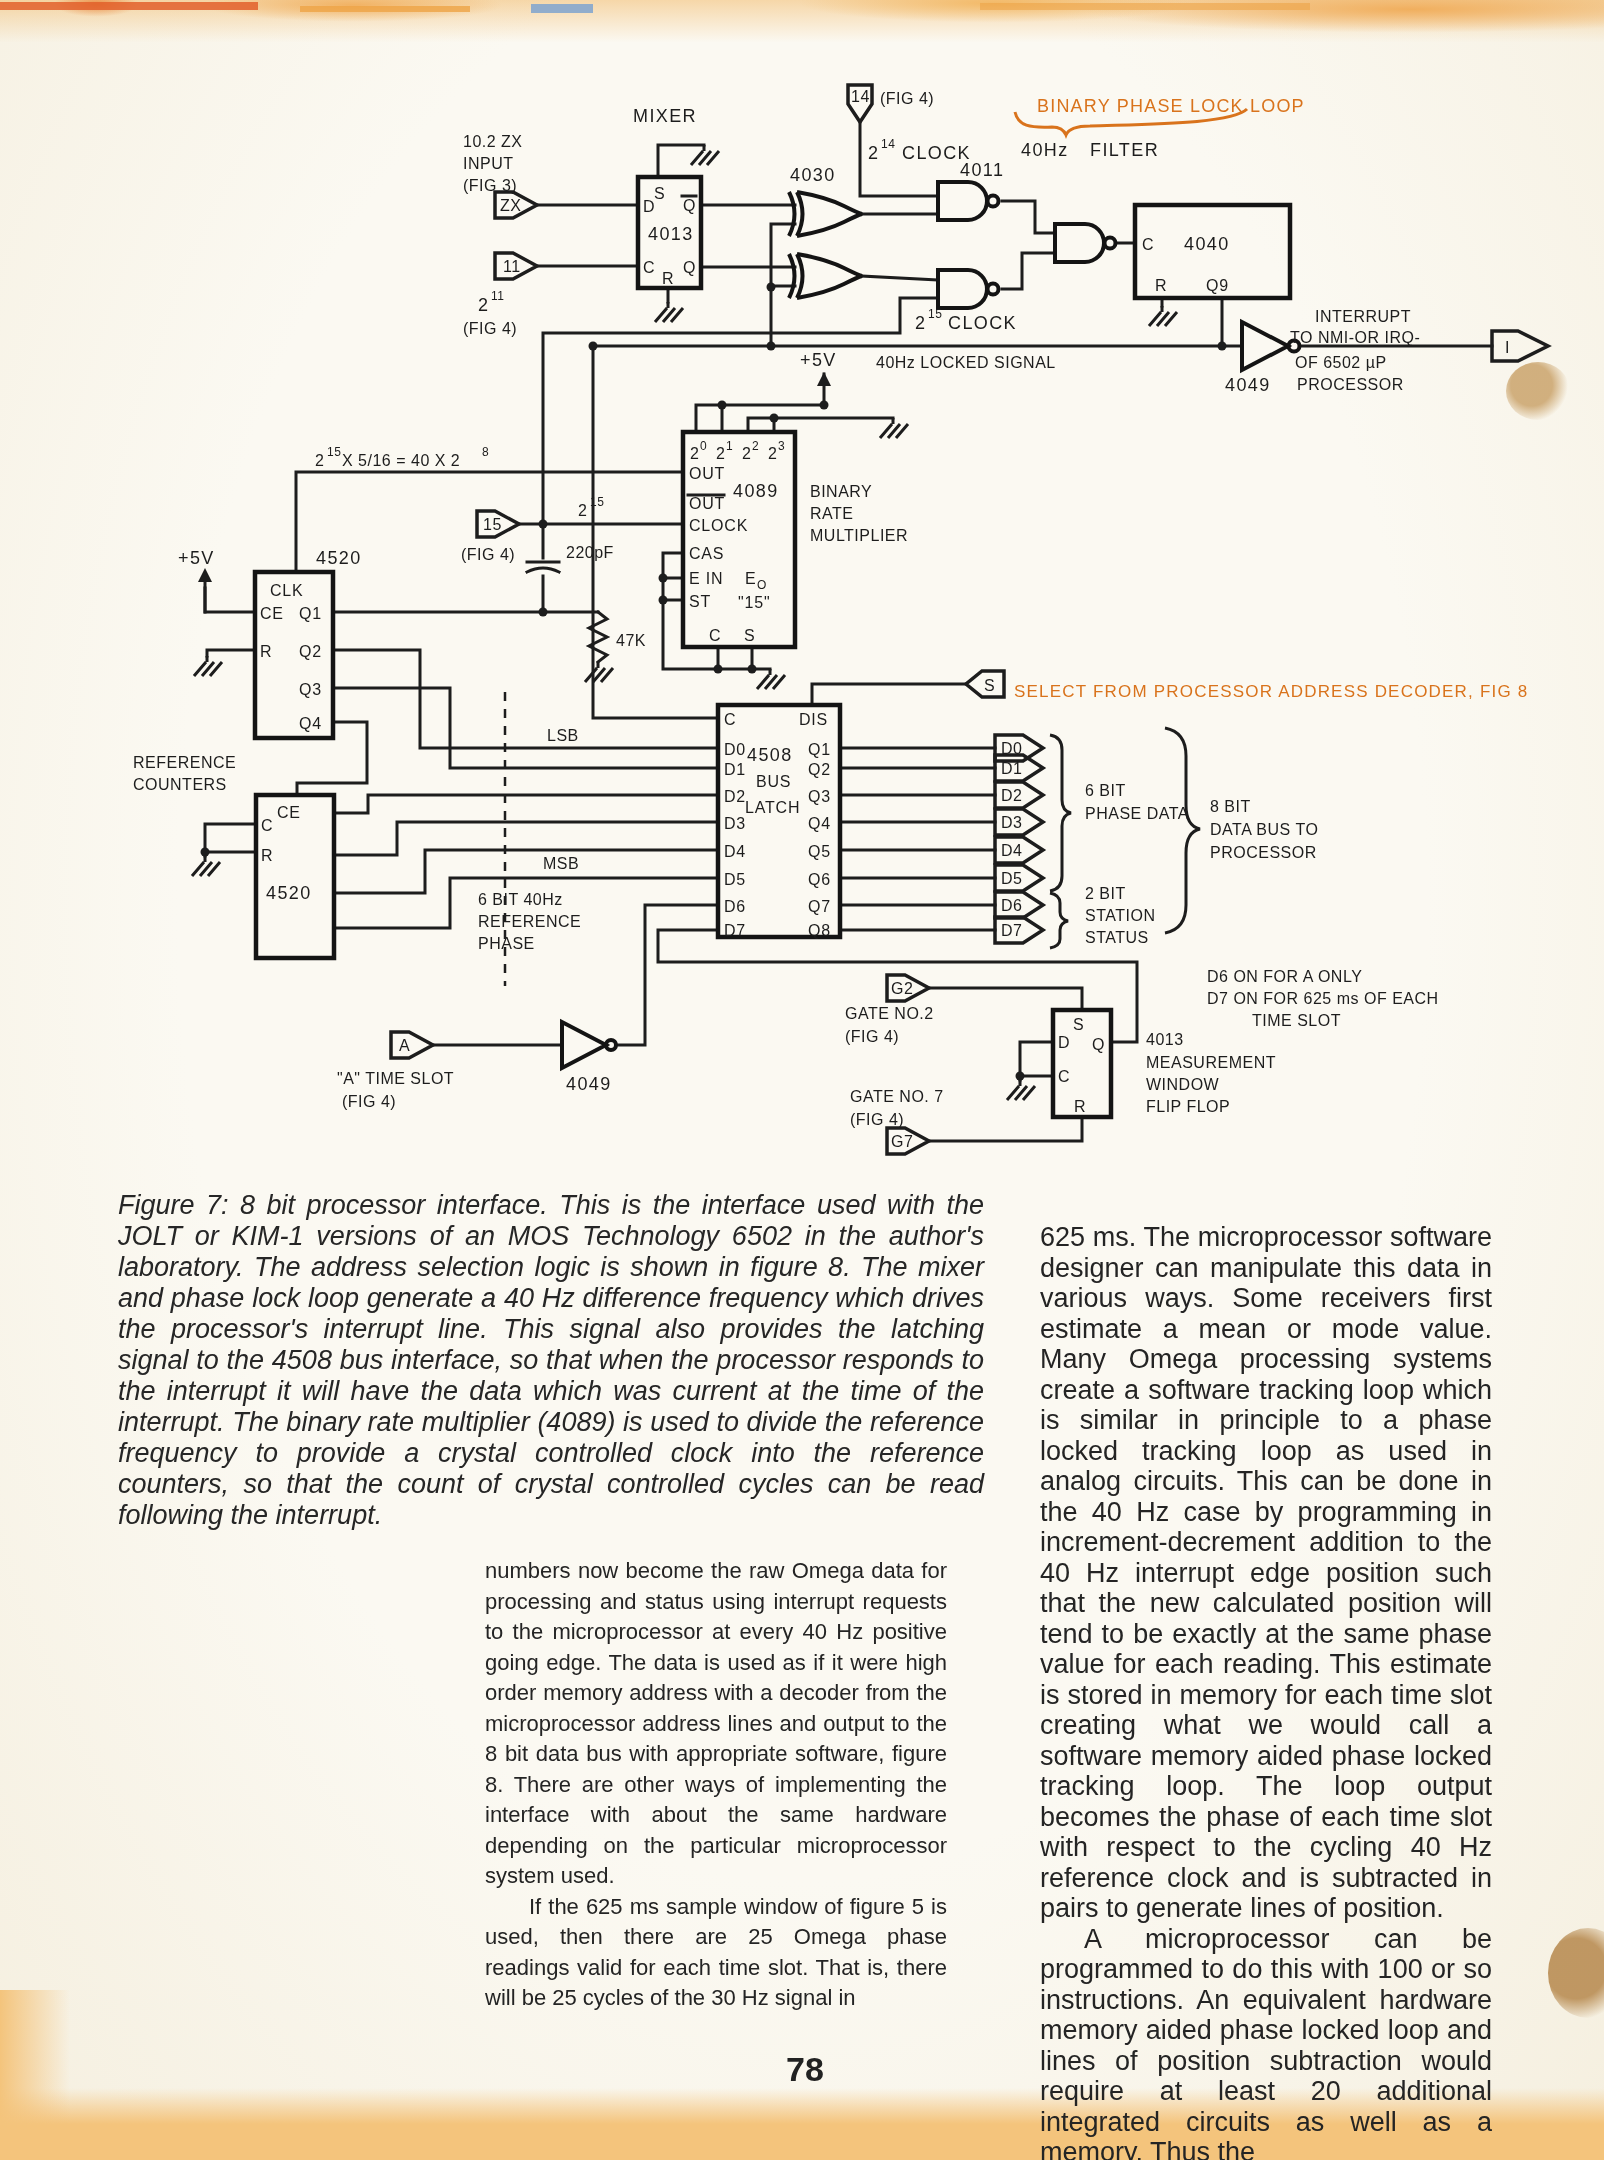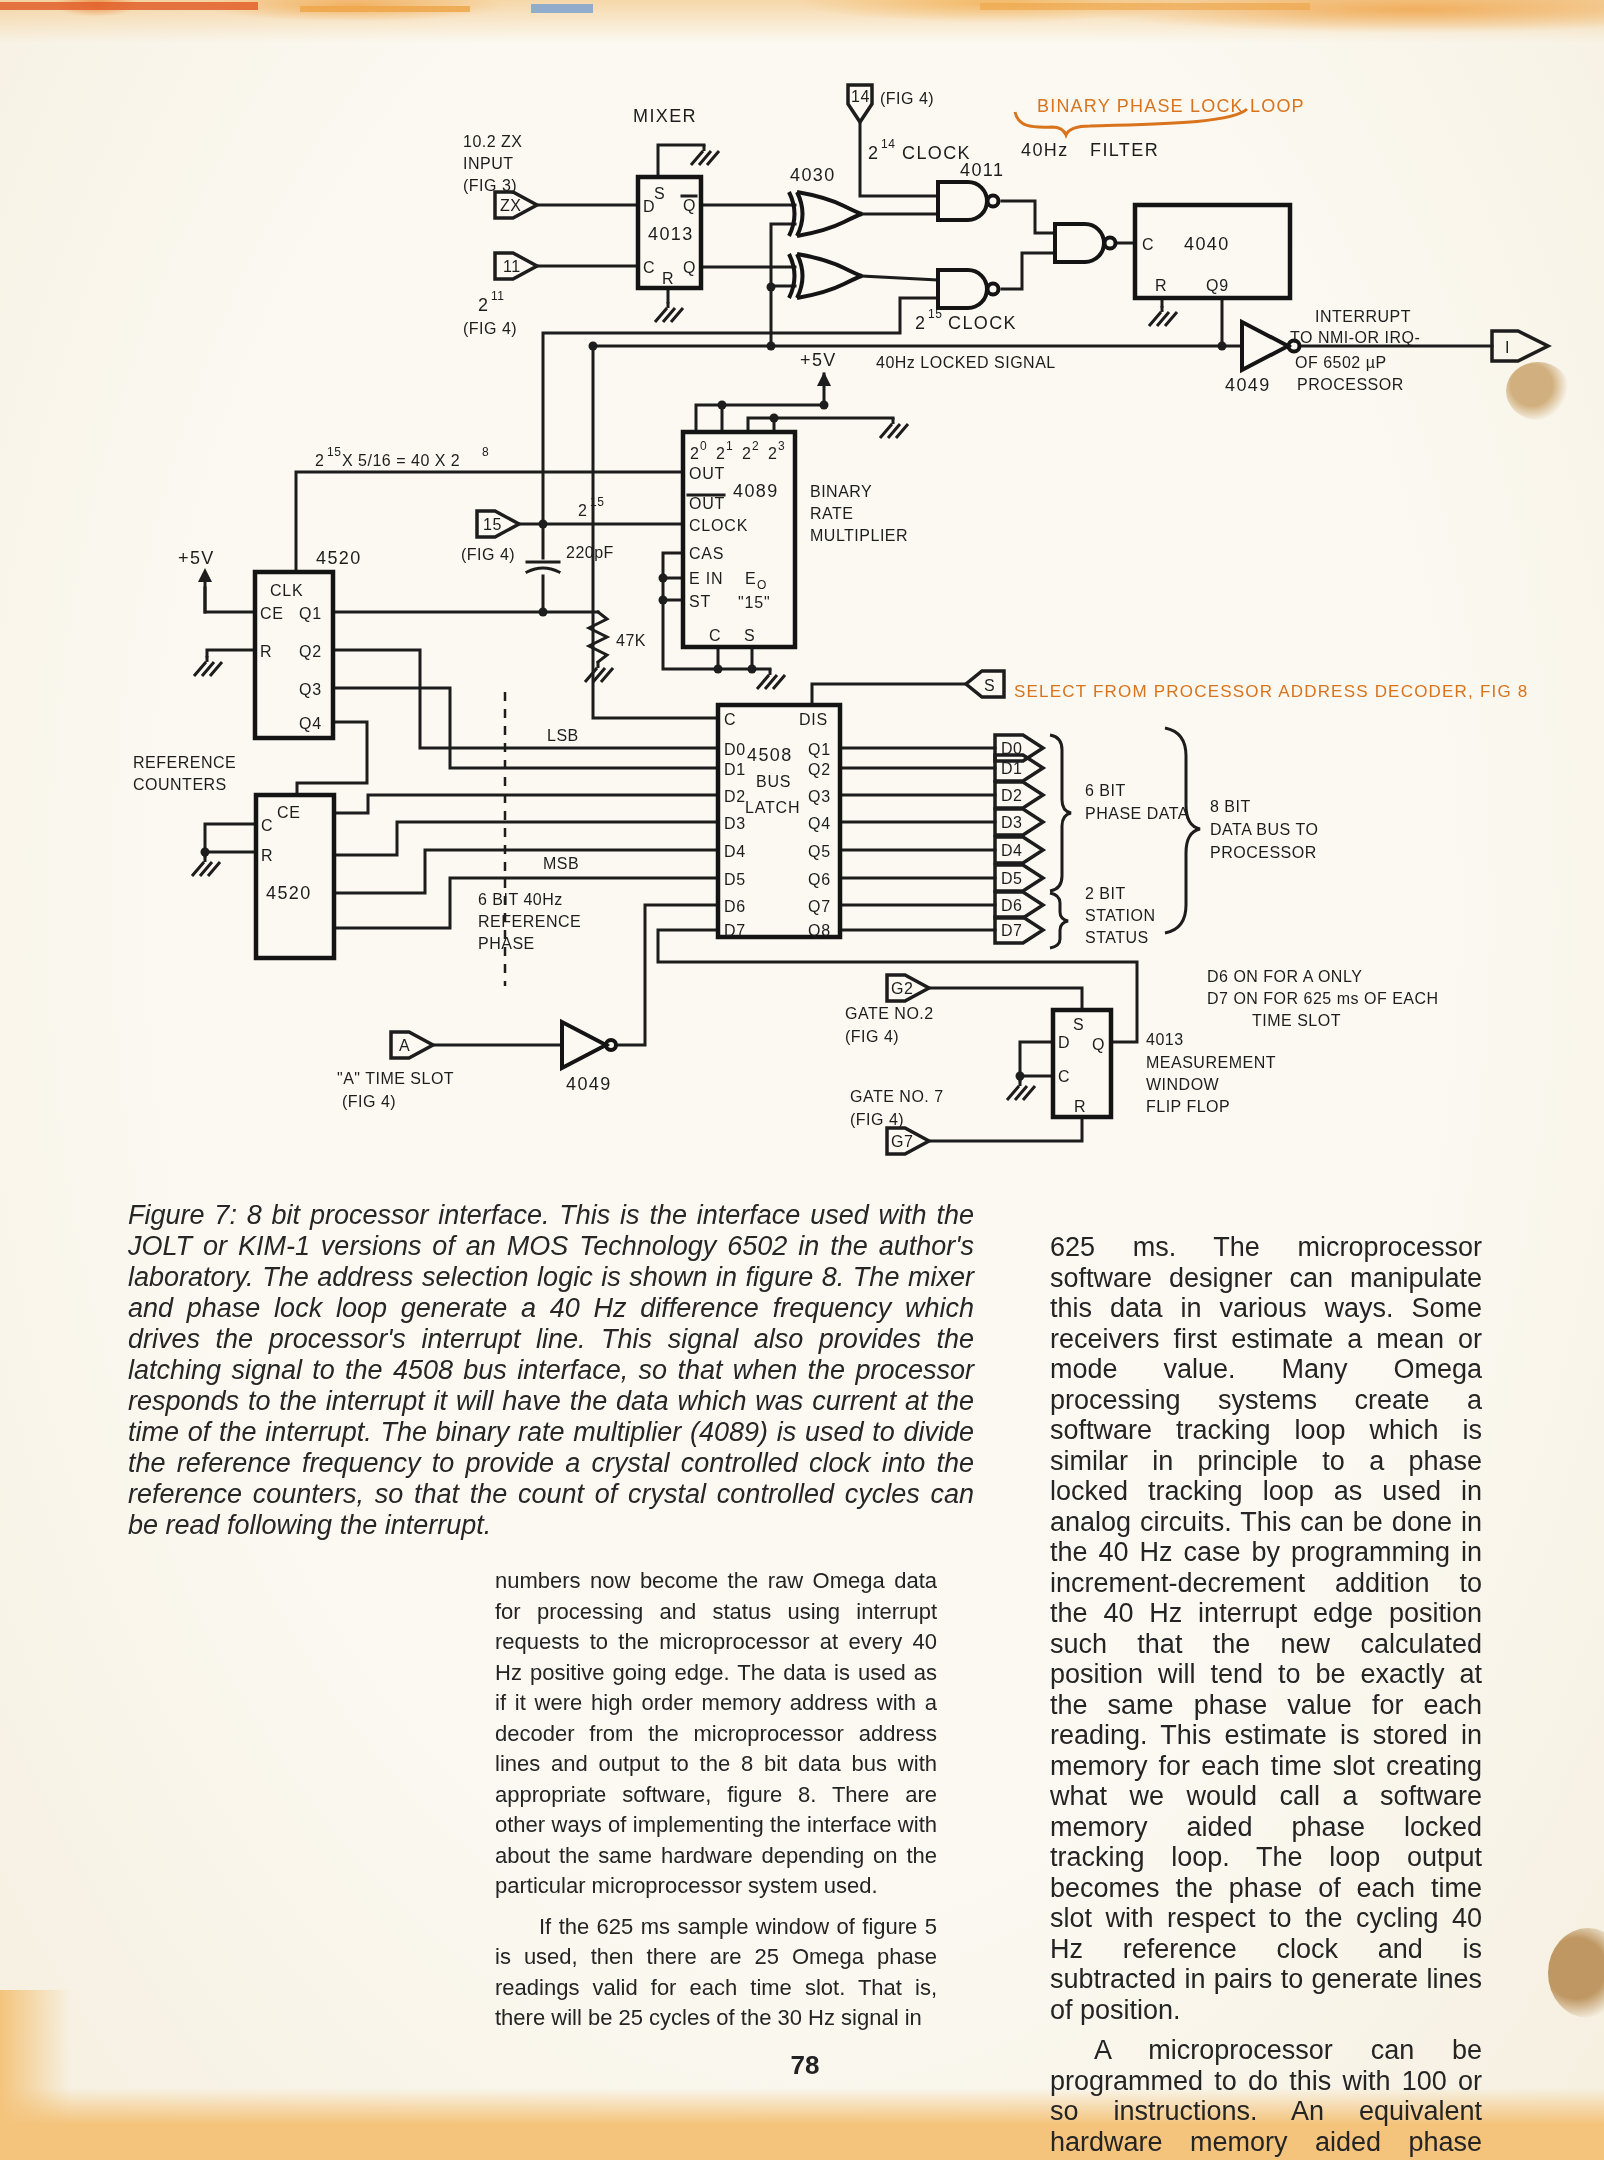--- a/index.html
+++ b/index.html
@@ -42,24 +42,24 @@
   .ts{font-size:12px;letter-spacing:.5px;}
   .tt{font-size:16px;letter-spacing:.5px;}
   .to{fill:#d9731c;font-size:18px;letter-spacing:1.2px;}
   
   .caption{position:absolute;left:118px;top:1190px;width:866px;font-size:27px;line-height:31px;
     font-style:italic;text-align:justify;color:#262626;}
   .colc{position:absolute;left:485px;top:1556px;width:462px;font-size:22px;line-height:30.5px;
     text-align:justify;color:#242424;}
   .colr{position:absolute;left:1040px;top:1222px;width:452px;font-size:27px;line-height:30.5px;
     text-align:justify;color:#242424;}
-  .caption p,.colc p,.colr p{margin:10px;}
+  .caption p,.colc p,.colr p{margin:0;}
   .indent{text-indent:44px;}
   .pageno{position:absolute;left:770px;top:2050px;width:70px;text-align:center;
-    font-size:26px;font-weight:bold;color:#222;}
+    font-size:34px;font-weight:bold;color:#222;}
 </style>
 </head>
 <body>
 
 <div class="page">
 
   <div class="topband"></div>
   <div class="strip-red"></div>
   <div class="strip-orange"></div>
   <div class="strip-blue"></div>

